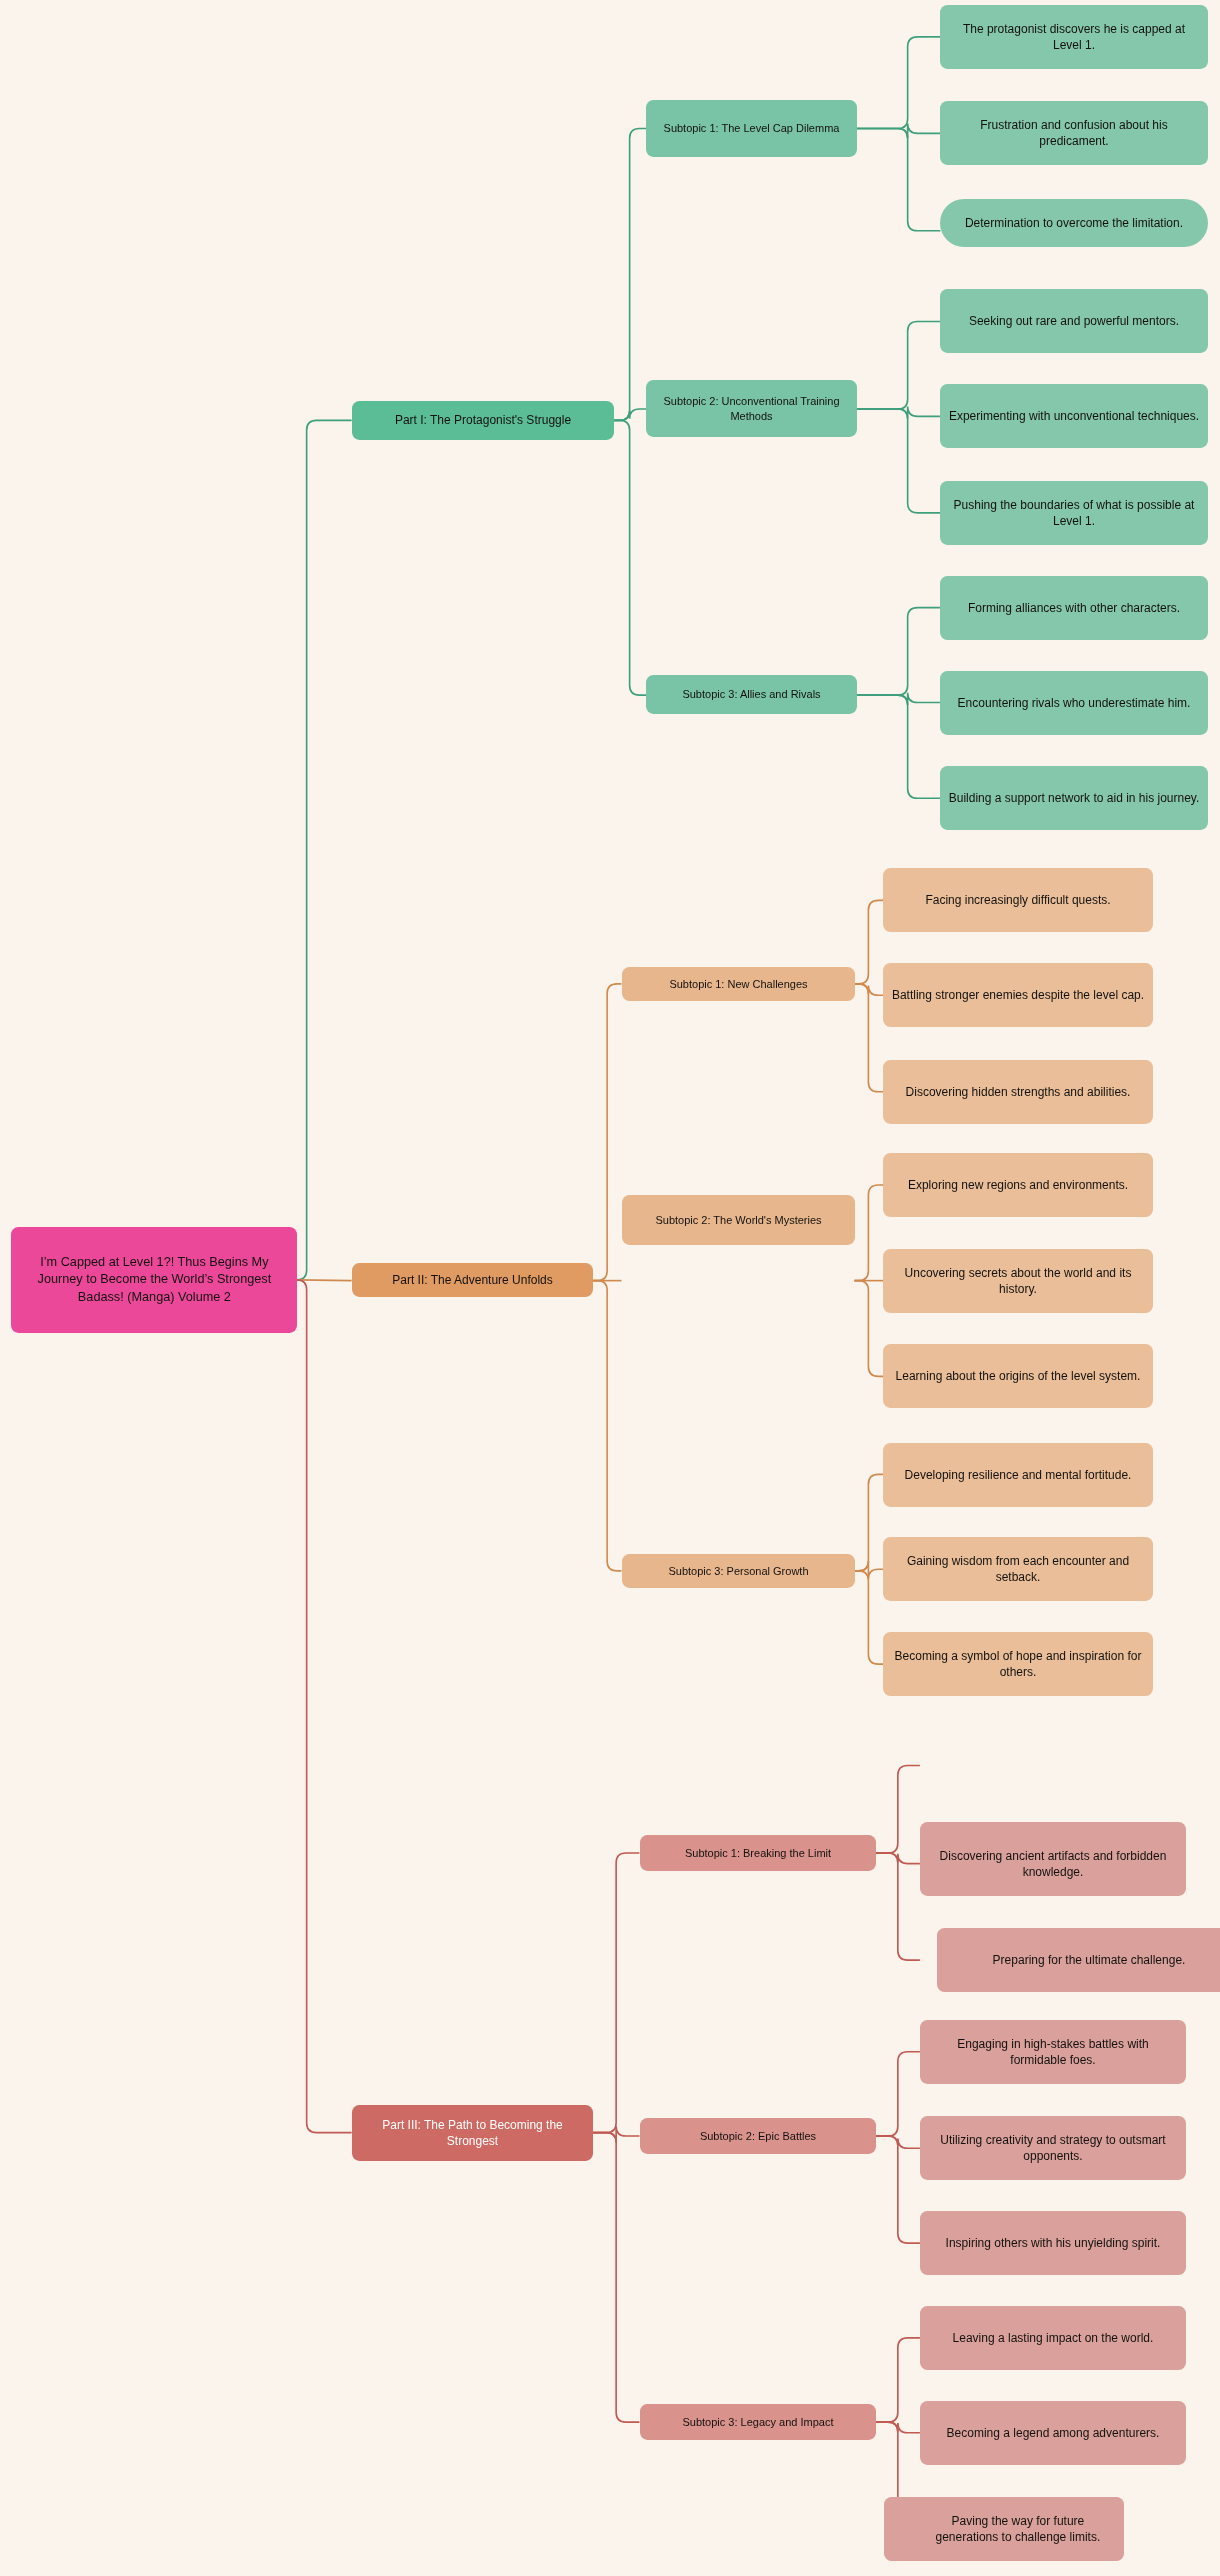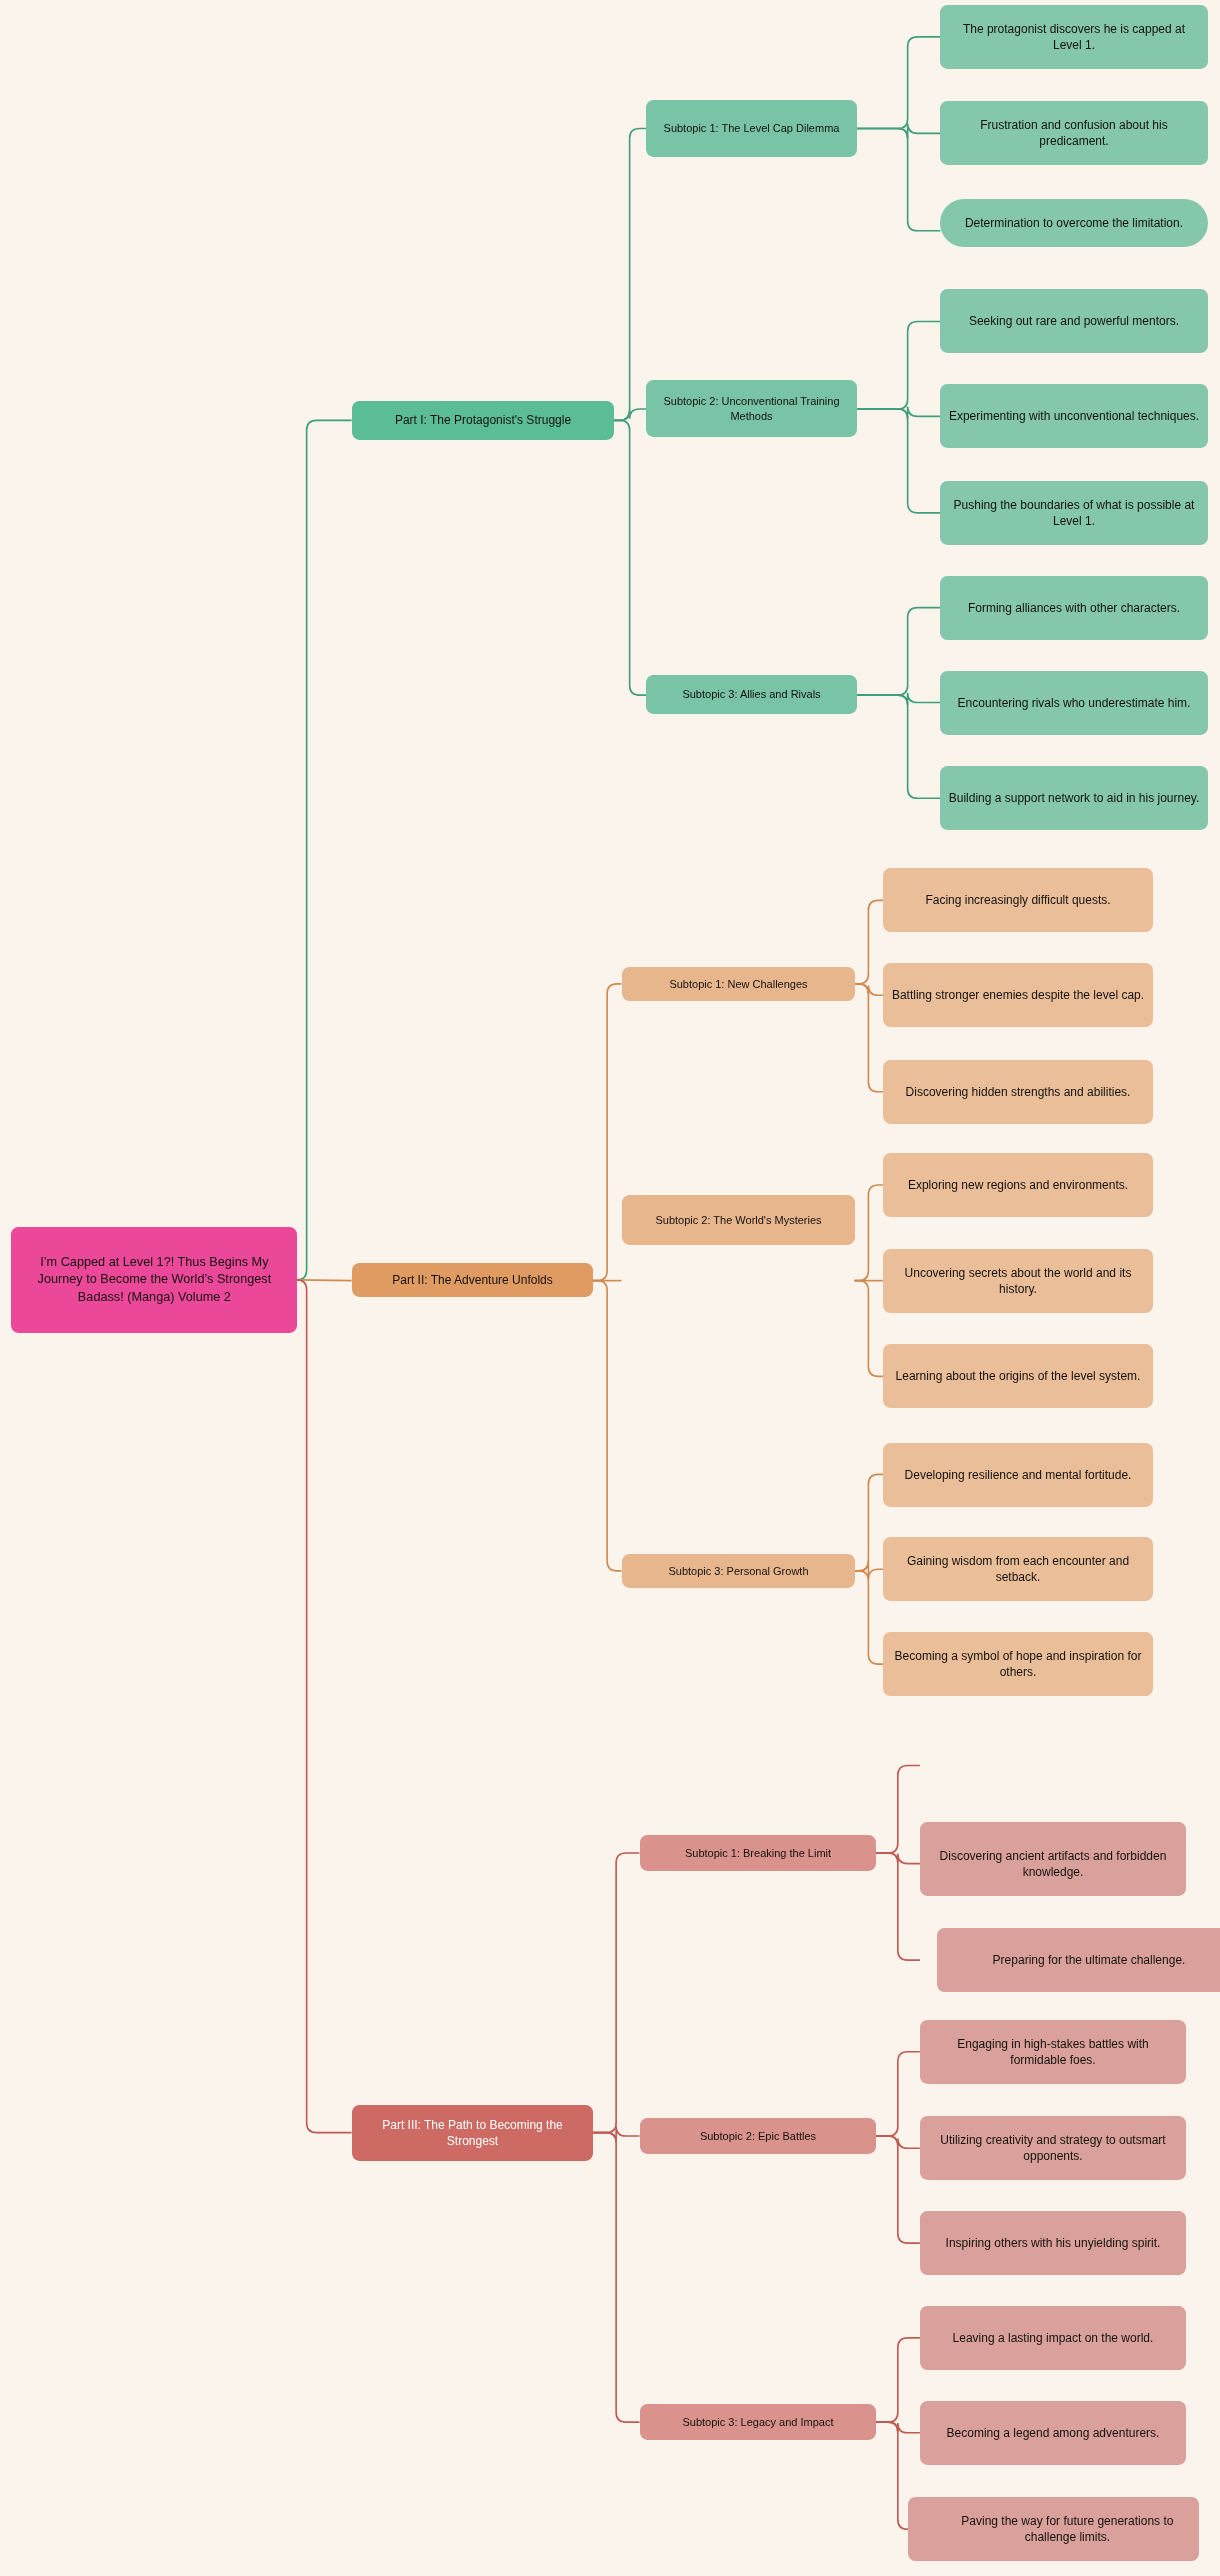--- a/index.html
+++ b/index.html
@@ -116,15 +116,15 @@
     <div class="node leaf c-red-leaf" style="left: 920px; top: 1822px; width: 266px; height: 64px;">Searching for ways to break the Level 1 cap.</div>
     <div class="node leaf c-red-leaf" style="left: 920px; top: 1832px; width: 266px; height: 64px;">Discovering ancient artifacts and forbidden knowledge.</div>
     <div class="node leaf c-red-leaf" style="left: 920px; top: 1928px; width: 304px; height: 64px; margin-left: 17px;">Preparing for the ultimate challenge.</div>
     <div class="node sub c-red-sub" style="left: 640px; top: 2118px; width: 236px; height: 36px;">Subtopic 2: Epic Battles</div>
     <div class="node leaf c-red-leaf" style="left: 920px; top: 2020px; width: 266px; height: 64px;">Engaging in high-stakes battles with formidable foes.</div>
     <div class="node leaf c-red-leaf" style="left: 920px; top: 2116px; width: 266px; height: 64px;">Utilizing creativity and strategy to outsmart opponents.</div>
     <div class="node leaf c-red-leaf" style="left: 920px; top: 2211px; width: 266px; height: 64px;">Inspiring others with his unyielding spirit.</div>
     <div class="node sub c-red-sub" style="left: 640px; top: 2404px; width: 236px; height: 36px;">Subtopic 3: Legacy and Impact</div>
     <div class="node leaf c-red-leaf" style="left: 920px; top: 2401px; width: 266px; height: 64px;">Becoming a legend among adventurers.</div>
     <div class="node leaf c-red-leaf" style="left: 920px; top: 2306px; width: 266px; height: 64px;">Leaving a lasting impact on the world.</div>
-    <div class="node leaf c-red-leaf" style="left: 908px; top: 2497px; width: 291px; height: 64px; padding-left: 36px;">Paving the way for future generations to challenge limits.</div>
+    <div class="node leaf c-red-leaf" style="left: 884px; top: 2497px; width: 240px; height: 64px; padding-left: 36px;">Paving the way for future generations to challenge limits.</div>
   </div>
 
 
 </body></html>

